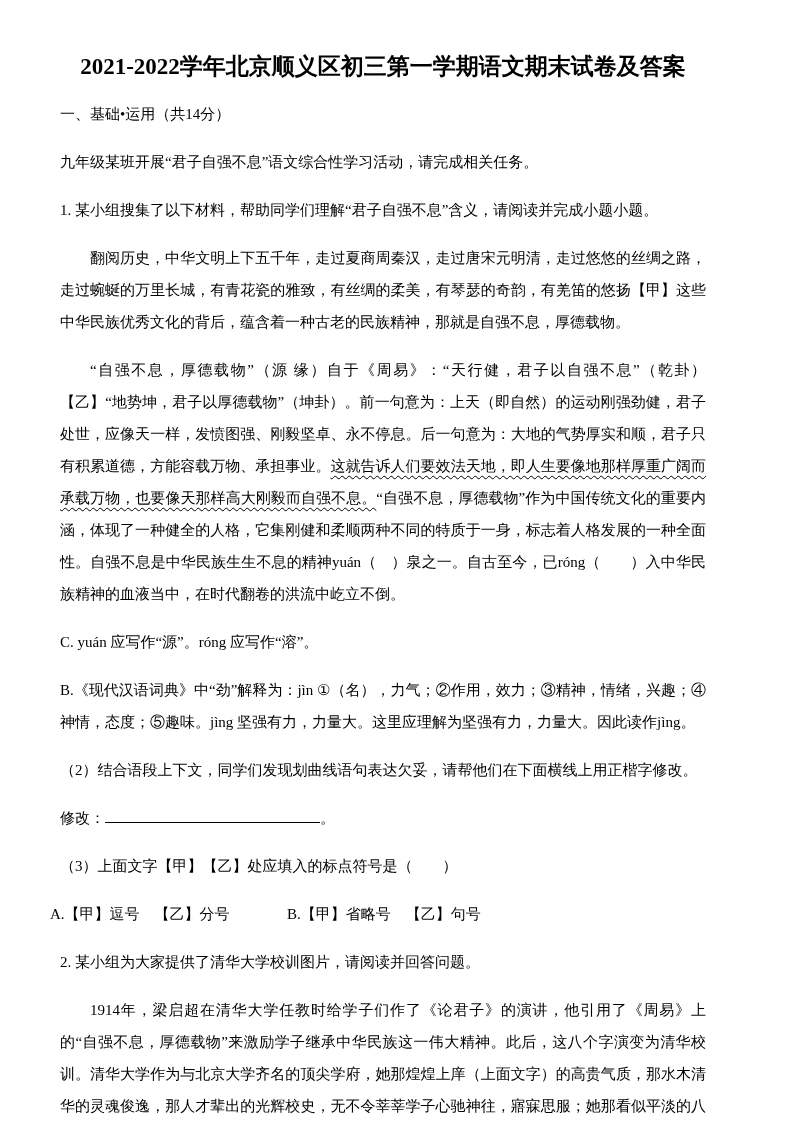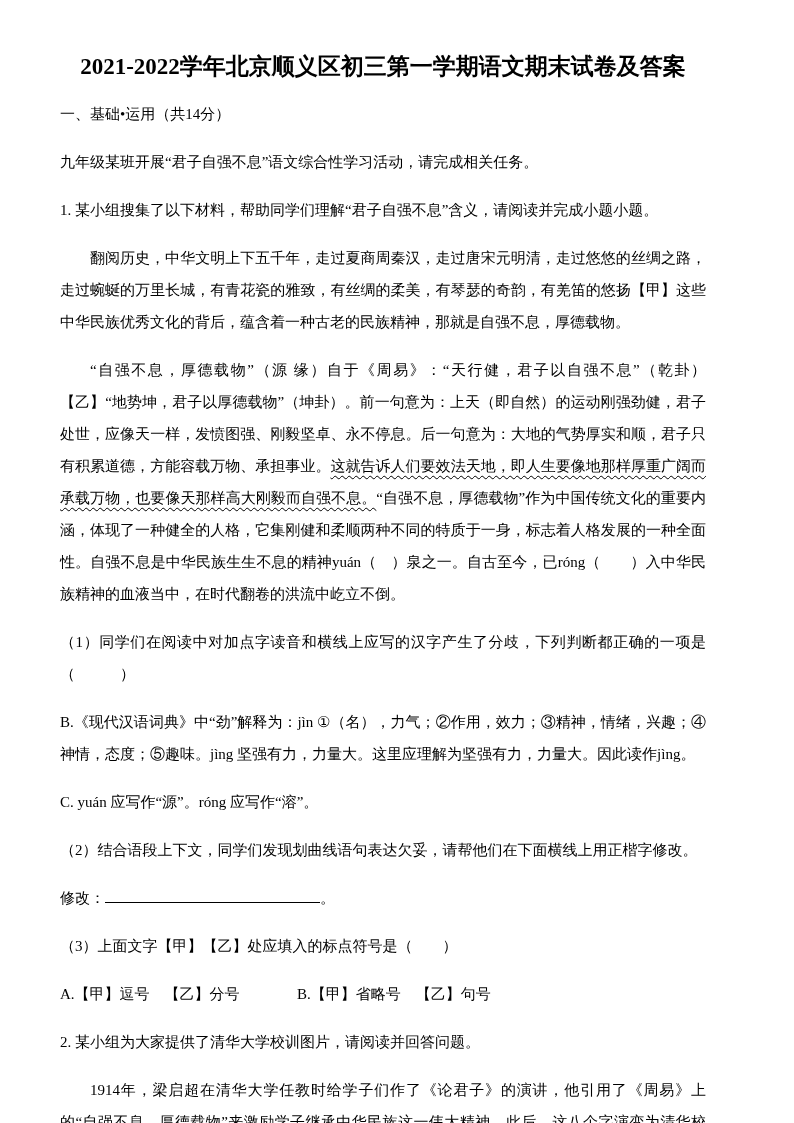--- a/index.html
+++ b/index.html
@@ -30,21 +30,21 @@
   }
   p.para {
     margin: 16px;
     text-align: justify;
     text-justify: inter-ideograph;
   }
   p.indent {
     text-indent: 2em;
   }
   p.opts {
-    margin: 16px;
+    margin: 6px;
     text-align: left;
   }
   .opt-left {
     display: inline-block;
     width: 237px;
     vertical-align: top;
   }
   .u {
     text-underline-offset: 4px;
   }
@@ -70,26 +70,25 @@
   <p class="para">一、基础•运用（共14分）</p>
 
   <p class="para">九年级某班开展“君子自强不息”语文综合性学习活动，请完成相关任务。</p>
 
   <p class="para">1. 某小组搜集了以下材料，帮助同学们理解“君子自强不息”含义，请阅读并完成小题小题。</p>
 
   <p class="para indent">翻阅历史，中华文明上下五千年，走过夏商周秦汉，走过唐宋元明清，走过悠悠的丝绸之路，走过蜿蜒的万里长城，有青花瓷的雅致，有丝绸的柔美，有琴瑟的奇韵，有羌笛的悠扬【甲】这些中华民族优秀文化的背后，蕴含着一种古老的民族精神，那就是自强不息，厚德载物。</p>
 
   <p class="para indent"><span>“自强不息，厚德载物”</span><span class="u">（源 缘）</span><span>自于《周易》：“天行健，君子以自强不息”（乾卦）【乙】“地势坤，君子以厚德载物”（坤卦）。前一句意为：上天（即自然）的运动刚强劲健，君子处世，应像天一样，发愤图强、刚毅坚卓、永不停息。后一句意为：大地的气势厚实和顺，君子只有积累道德，方能容载万物、承担事业。</span><span class="wavy">这就告诉人们要效法天地，即人生要像地那样厚重广阔而承载万物，也要像天那样高大刚毅而自强不息。</span><span>“自强不息，厚德载物”作为中国传统文化的重要内涵，体现了一种健全的人格，它集刚健和柔顺两种不同的特质于一身，标志着人格发展的一种全面性。自强不息是中华民族生生不息的精神yuán（　）泉之一。自古至今，已róng（　　）入中华民族精神的血液当中，在时代翻卷的洪流中屹立不倒。</span></p>
 
-  <p class="para">（1）同学们在阅读中对加点字读音和横线上应写的汉字产生了分歧，下列判断都正确的一项是（　　　）</p>
 
 
+  <p class="para">C. yuán 应写作“源”。róng 应写作“溶”。</p>
+
   <p class="para">B.《现代汉语词典》中“劲”解释为：jìn ①（名），力气；②作用，效力；③精神，情绪，兴趣；④神情，态度；⑤趣味。jìng 坚强有力，力量大。这里应理解为坚强有力，力量大。因此读作jìng。</p>
-
-  <p class="para">C. yuán 应写作“源”。róng 应写作“溶”。</p>
 
   <p class="para">（2）结合语段上下文，同学们发现划曲线语句表达欠妥，请帮他们在下面横线上用正楷字修改。</p>
 
   <p class="para"><span>修改：</span><span class="blank"></span><span>。</span></p>
 
   <p class="para">（3）上面文字【甲】【乙】处应填入的标点符号是（　　）</p>
 
   <p class="opts"><span class="opt-left">A.【甲】逗号　【乙】分号</span><span>B.【甲】省略号　【乙】句号</span></p>
 
 

